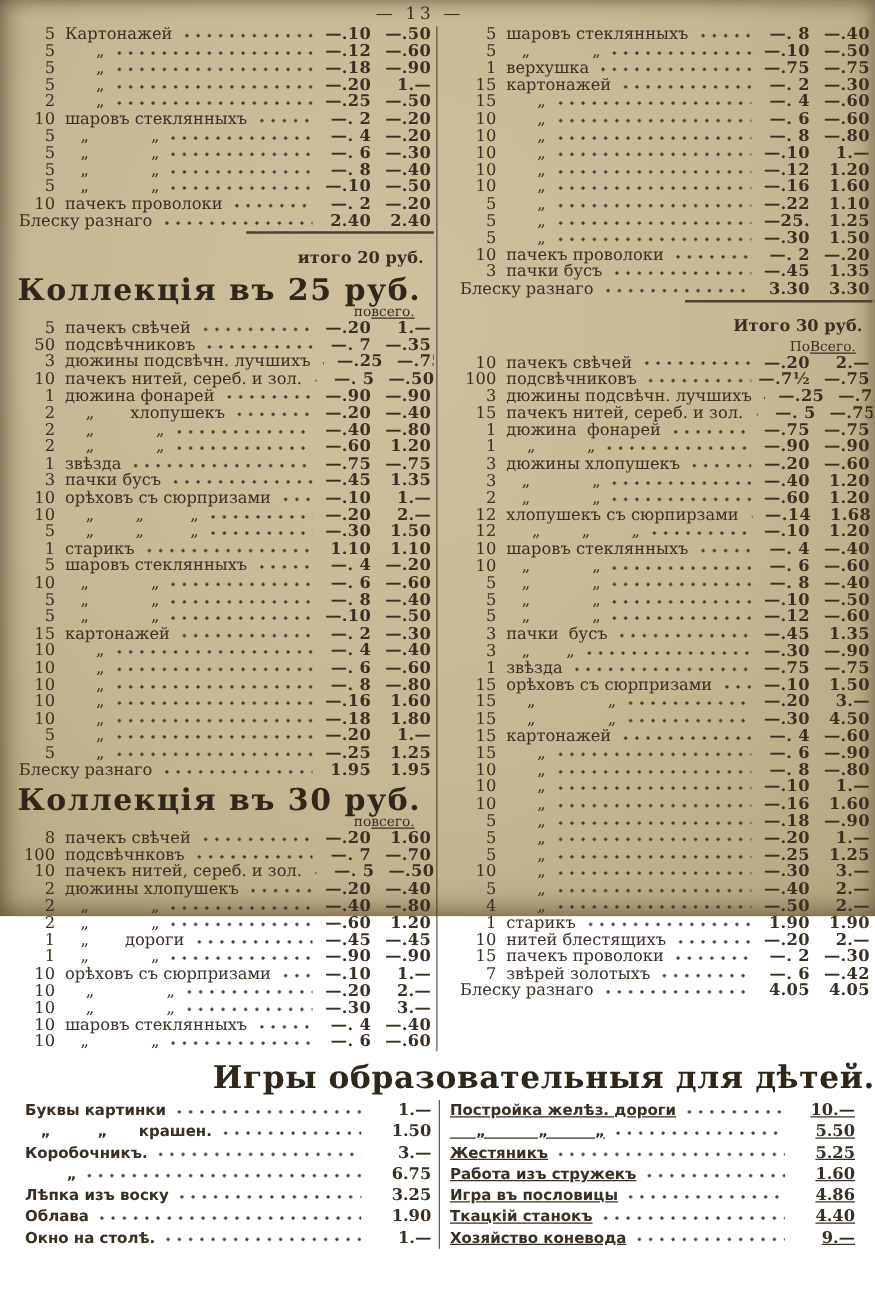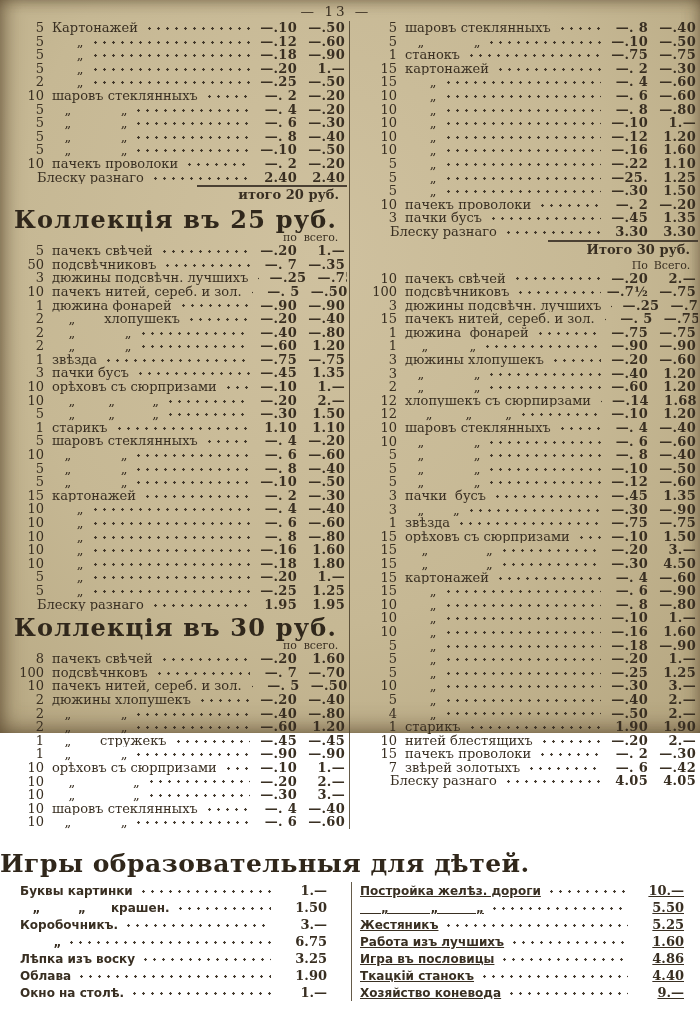--- a/index.html
+++ b/index.html
@@ -24,48 +24,48 @@
     transform:translateX(-14px);margin-bottom:2px;font-weight:500;
   }
   .cols{display:flex;align-items:stretch;}
   .col{box-sizing:border-box;}
   .col-left{width:350px;border-right:1.5px solid rgba(74,62,42,.85);padding:0 2px 0 4px;}
   .col-right{width:350px;padding:0 2px 0 7px;}
   .row{display:flex;align-items:baseline;height:13.6px;line-height:13.6px;font-size:13px;white-space:nowrap;overflow:hidden;}
   .q{width:40px;flex:none;text-align:right;}
   .row.flush .q{width:2px;}
   .n{flex:none;margin-left:8px;white-space:pre;}
-  .row.flush .n{margin-left:31px;font-weight:500;}
+  .row.flush .n{margin-left:9px;font-weight:500;}
   .d{
     flex:1;min-width:4px;align-self:stretch;margin:0 5px 0 7px;
     background-image:radial-gradient(circle, rgba(57,47,34,.95) 1.05px, rgba(0,0,0,0) 1.45px);
     background-size:9px 9px;background-repeat:repeat-x;background-position:0 65%;
   }
   .p1,.p2{flex:none;text-align:right;font-weight:700;letter-spacing:.3px;}
   .p1{width:42px;}
   .p2{width:48px;padding-right:2px;}
   .total-block{display:flex;justify-content:flex-end;margin:1px 0 2px;}
   .total{
     border-top:2px solid #4a4033;min-width:142px;text-align:right;
-    font-weight:700;font-size:13px;line-height:16px;padding:0 8px 0 0;
+    font-weight:700;font-size:13px;line-height:16px;padding:12px 8px 0 0;
   }
   .sec-title{
     margin:5px 0 1px;text-align:center;font-size:24px;line-height:23px;
     font-weight:700;letter-spacing:1.2px;color:#30271b;
   }
   .col-head{display:flex;justify-content:flex-end;font-size:11px;line-height:12px;height:12px;}
   .ch1{width:42px;text-align:right;flex:none;}
-  .ch2{width:48px;text-align:center;flex:none;padding-right:2px;}
+  .ch2{width:48px;text-align:left;flex:none;padding-right:2px;text-decoration:underline;}
   .games-title{
-    margin:20px 0 4px;text-align:left;font-size:25px;line-height:29px;
+    margin:6px 0 4px;text-align:right;font-size:25px;line-height:29px;
     font-weight:700;letter-spacing:.5px;color:#30271b;
   }
   .games-cols{display:flex;align-items:stretch;}
   .gcol{box-sizing:border-box;}
-  .gcol-left{width:352px;border-right:1.5px solid rgba(74,62,42,.85);padding:0 24px 0 20px;}
+  .gcol-left{width:352px;border-right:1.5px solid rgba(74,62,42,.85);padding:0 6px 0 20px;}
   .gcol-right{width:348px;padding:0 16px 0 8px;text-decoration:underline;}
   .grow{display:flex;align-items:baseline;height:17px;line-height:17px;white-space:nowrap;overflow:hidden;}
   .gn{flex:none;white-space:pre;font-family:"DejaVu Sans", sans-serif;font-size:12px;font-weight:700;}
   .gp{flex:none;width:52px;text-align:right;font-weight:700;font-size:13px;}
   .grow .d{margin:0 4px 0 6px;}
 </style>
 </head>
 <body>
 
 <div class="page">
@@ -405,21 +405,21 @@
           </div>
           <div class="row">
             <span class="q">2</span>
             <span class="n">   „            „</span>
             <span class="d"></span>
             <span class="p1">—.60</span>
             <span class="p2">1.20</span>
           </div>
           <div class="row">
             <span class="q">1</span>
-            <span class="n">   „       стружекъ</span>
+            <span class="n">   „       дороги</span>
             <span class="d"></span>
             <span class="p1">—.45</span>
             <span class="p2">—.45</span>
           </div>
           <div class="row">
             <span class="q">1</span>
             <span class="n">   „            „</span>
             <span class="d"></span>
             <span class="p1">—.90</span>
             <span class="p2">—.90</span>
@@ -473,21 +473,21 @@
           </div>
           <div class="row">
             <span class="q">5</span>
             <span class="n">   „            „</span>
             <span class="d"></span>
             <span class="p1">—.10</span>
             <span class="p2">—.50</span>
           </div>
           <div class="row">
             <span class="q">1</span>
-            <span class="n">станокъ</span>
+            <span class="n">верхушка</span>
             <span class="d"></span>
             <span class="p1">—.75</span>
             <span class="p2">—.75</span>
           </div>
           <div class="row">
             <span class="q">15</span>
             <span class="n">картонажей</span>
             <span class="d"></span>
             <span class="p1">—. 2</span>
             <span class="p2">—.30</span>
@@ -907,21 +907,21 @@
           <span class="gn">     „          „         „</span>
           <span class="d"></span>
           <span class="gp">5.50</span>
         </div>
         <div class="grow">
           <span class="gn">Жестяникъ</span>
           <span class="d"></span>
           <span class="gp">5.25</span>
         </div>
         <div class="grow">
-          <span class="gn">Работа изъ лучшихъ</span>
+          <span class="gn">Работа изъ стружекъ</span>
           <span class="d"></span>
           <span class="gp">1.60</span>
         </div>
         <div class="grow">
           <span class="gn">Игра въ пословицы</span>
           <span class="d"></span>
           <span class="gp">4.86</span>
         </div>
         <div class="grow">
           <span class="gn">Ткацкій станокъ</span>

